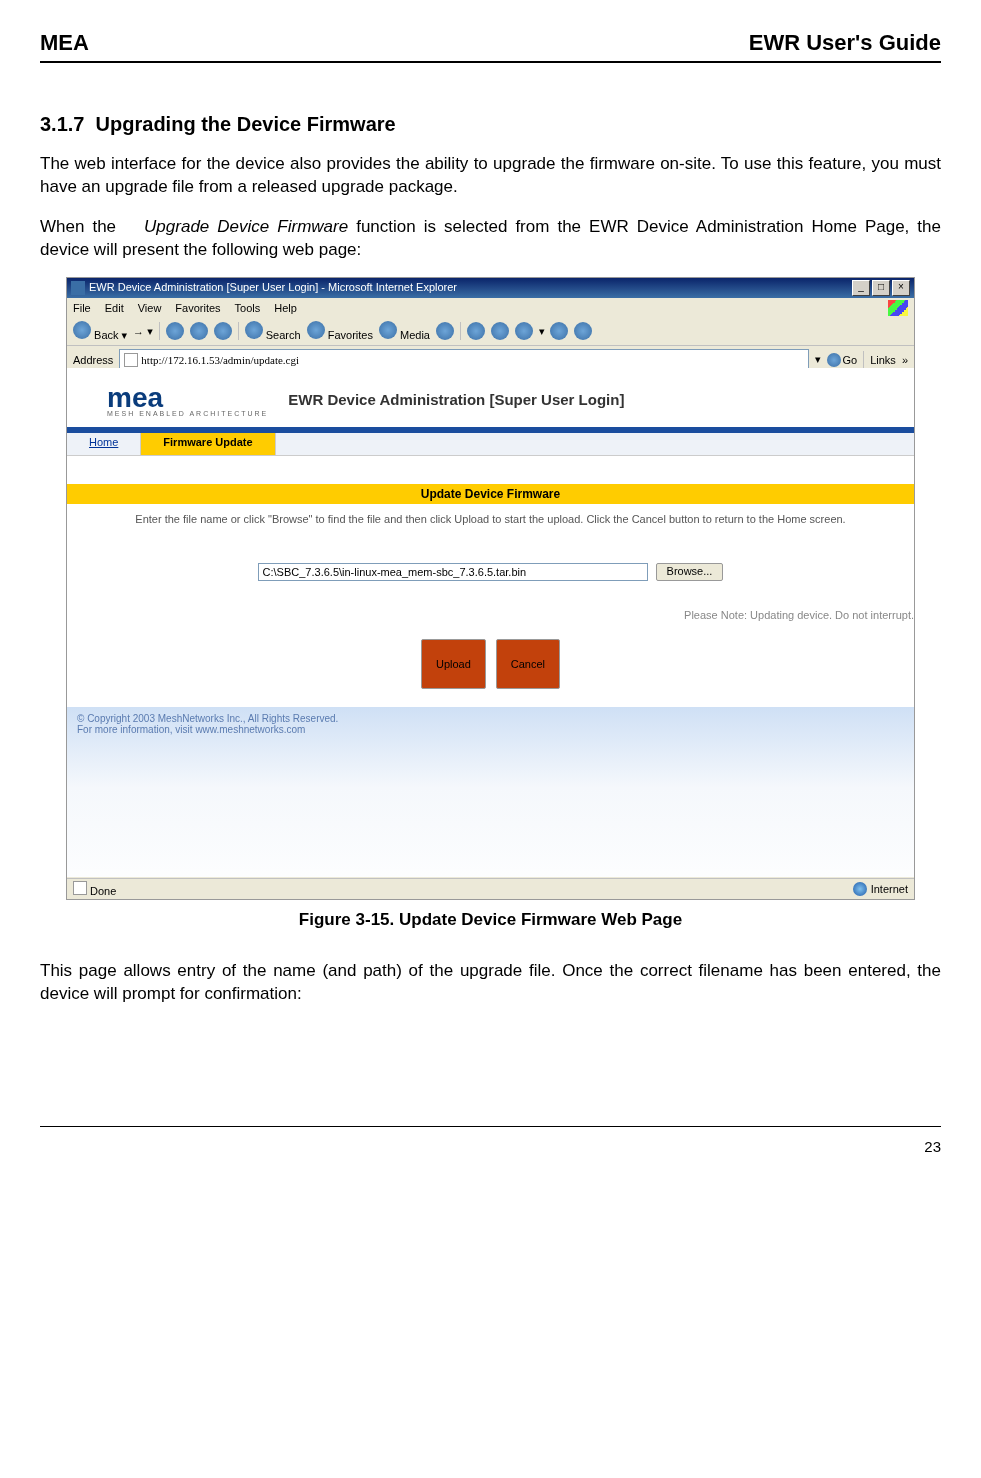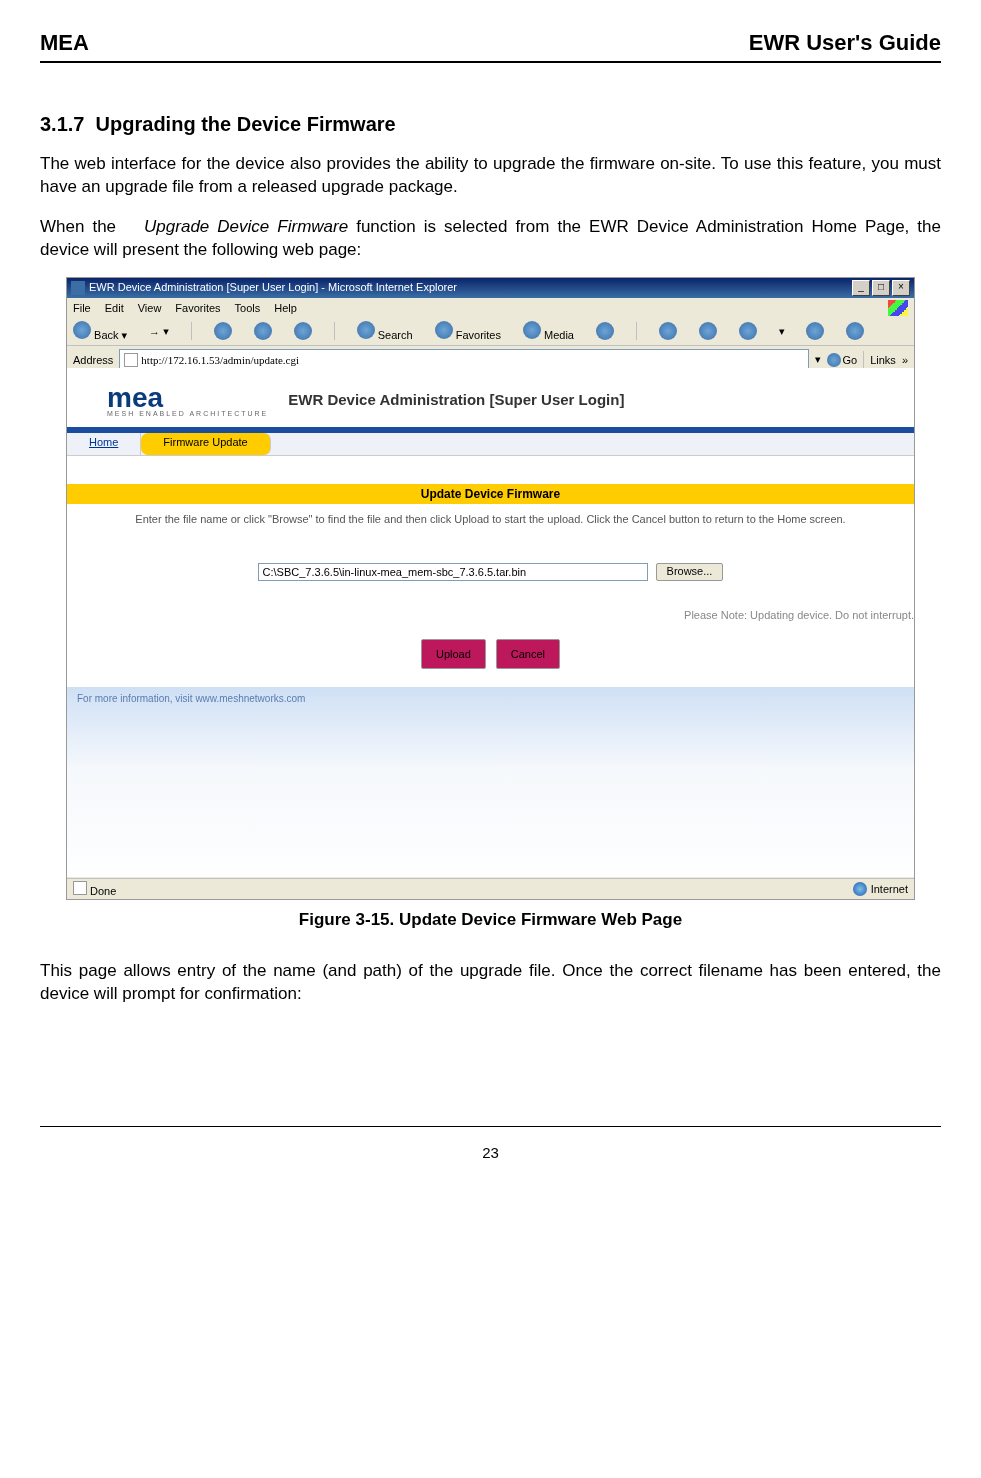--- a/index.html
+++ b/index.html
@@ -102,21 +102,21 @@
       height: 16px;
       background: linear-gradient(135deg,#ff0000 25%,#00ff00 25% 50%,#0000ff 50% 75%,#ffff00 75%);
       opacity: 0.7;
     }
     .toolbar {
       background: #ece9d8;
       padding: 3px 6px;
       border-bottom: 1px solid #c0c0c0;
       display: flex;
       align-items: center;
-      gap: 22px;
+      gap: 6px;
       font-size: 11px;
     }
     .tb-icon {
       width: 18px;
       height: 18px;
       background: radial-gradient(circle, #6da5d8, #3a6ea5);
       border-radius: 50%;
       display: inline-block;
     }
     .tb-sep {
@@ -194,22 +194,21 @@
       padding: 3px 22px;
       font-size: 11px;
       border-right: 1px solid #ccc;
     }
     .tab-home a {
       color: #003399;
       text-decoration: underline;
     }
     .tab-fw {
       background: #ffcc00;
-      font-weight: normal;
-      border-radius: 7px;
+      font-weight: bold;
     }
     .gap {
       height: 28px;
     }
     .yellow-head {
       background: #ffcc00;
       text-align: center;
       font-weight: bold;
       font-size: 12px;
       padding: 3px 0;
@@ -248,22 +247,22 @@
       padding: 18px 0;
     }
     .btn-row {
       display: flex;
       justify-content: center;
       gap: 10px;
       padding-bottom: 18px;
     }
     .action-btn {
       border: 1px solid #999;
-      background: #be185d;
-      padding: 8px 14px;
+      background: #c2410c;
+      padding: 18px 14px;
       font-size: 11px;
       border-radius: 2px;
     }
     .footer-grad {
       background: linear-gradient(#cfe0f5, #f5f8fc 40%, white);
       padding: 6px 10px;
       font-size: 10px;
       color: #5a7bb0;
       height: 190px;
     }
@@ -297,22 +296,22 @@
     }
     .figure-caption {
       text-align: center;
       font-size: 17px;
       font-weight: bold;
       margin: 10px 0 30px 0;
     }
     .footer-divider {
       border-top: 1px solid black;
       margin-top: 120px;
-      padding-top: 17px;
-      text-align: center;
+      padding-top: 11px;
+      text-align: right;
       font-size: 15px;
     }
     .doc-icon {
       width: 12px;
       height: 12px;
       background: white;
       border: 1px solid #999;
       display: inline-block;
       margin-right: 3px;
     }
@@ -411,20 +410,21 @@
     <div class="file-row">
       <div class="file-input">C:\SBC_7.3.6.5\in-linux-mea_mem-sbc_7.3.6.5.tar.bin</div>
       <div class="browse-btn">Browse...</div>
     </div>
     <div class="note">Please Note: Updating device. Do not interrupt.</div>
     <div class="btn-row">
       <div class="action-btn">Upload</div>
       <div class="action-btn">Cancel</div>
     </div>
     <div class="footer-grad">
+      <div>© Copyright 2003 MeshNetworks Inc., All Rights Reserved.</div>
       <div><span>For more information, visit </span><a>www.meshnetworks.com</a></div>
     </div>
   </div>
 
   <div class="statusbar">
     <span><span class="doc-icon"></span><span>Done</span></span>
     <span class="status-right">
         <span class="globe"></span>
         <span>Internet</span>
       </span>

